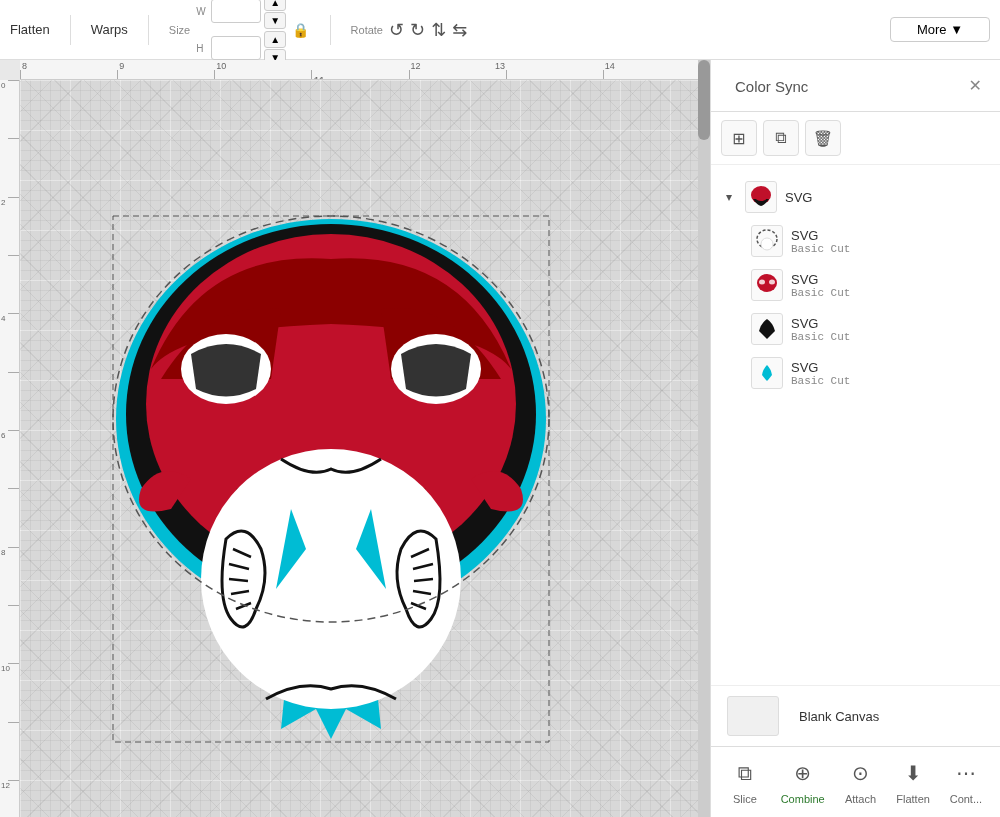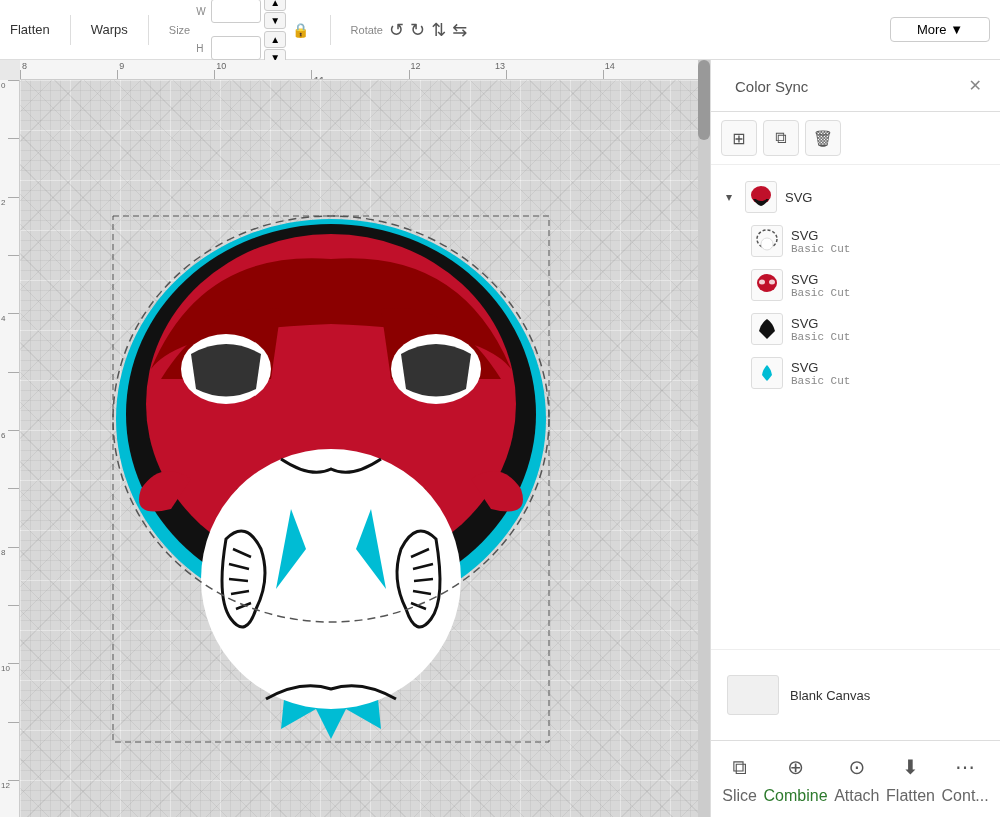--- a/index.html
+++ b/index.html
@@ -252,22 +252,22 @@
     }
 
     .layer-child {
       padding-left: 40px;
     }
 
     
     .blank-canvas-row {
       display: flex;
       align-items: center;
-      padding: 25px 16px;
-      gap: 11px;
+      padding: 10px 16px;
+      gap: 20px;
       border-top: 1px solid #eee;
     }
     .blank-canvas-thumb {
       width: 52px;
       height: 40px;
       border: 1px solid #ddd;
       border-radius: 3px;
       background: #f0f0f0;
     }
     .blank-canvas-label {
@@ -294,21 +294,21 @@
     }
     .bottom-btn-icon {
       width: 32px;
       height: 32px;
       display: flex;
       align-items: center;
       justify-content: center;
       font-size: 20px;
     }
     .bottom-btn-label {
-      font-size: 16px;
+      font-size: 11px;
       color: #666;
     }
     .bottom-btn.active .bottom-btn-label {
       color: #2d7a2d;
       text-align: right;
     }
 
     
     .ruler-h {
       position: absolute;

